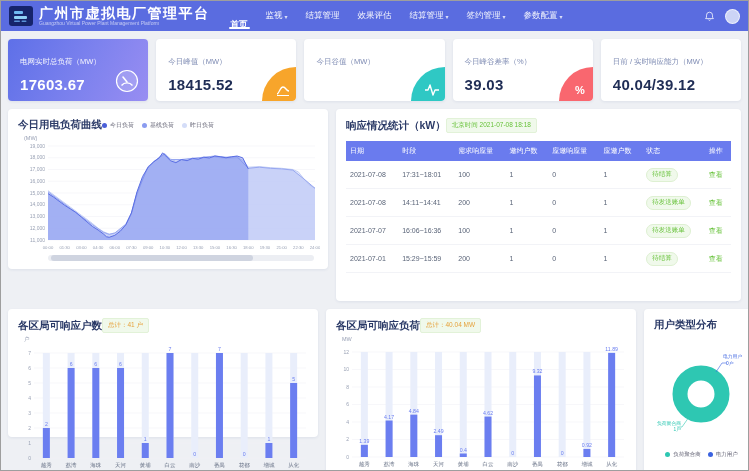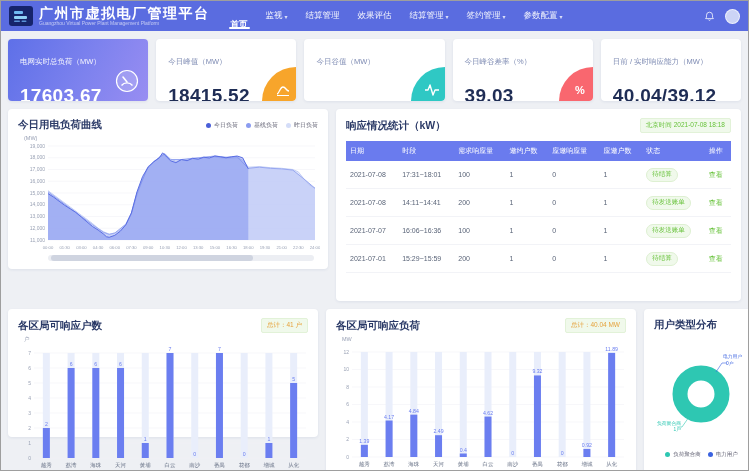--- a/index.html
+++ b/index.html
@@ -17,30 +17,30 @@
   .nav-item.active::after{content:"";position:absolute;left:7px;right:7px;bottom:2px;height:2px;background:#fff;border-radius:1px;}
   .caret{font-size:6px;opacity:.85;}
   .top-right{margin-left:auto;display:flex;align-items:center;gap:10px;}
   .avatar{width:15px;height:15px;border-radius:50%;background:#ccd4f6;border:1px solid rgba(255,255,255,.65);box-sizing:border-box;}
 
   
   .content{padding:8px 7px;}
   .kpi-row{display:flex;gap:8px;}
   .kpi{position:relative;flex:1;height:62px;background:#fff;border-radius:4px;box-shadow:0 1px 3px rgba(30,50,120,.08);padding:18px 12px;box-sizing:border-box;overflow:hidden;}
   .kpi .lbl{font-size:7.5px;color:#7e8bb3;white-space:nowrap;}
-  .kpi .val{font-size:19px;font-weight:bold;color:#1f2d55;margin-top:18px;letter-spacing:.3px;}
+  .kpi .val{font-size:15px;font-weight:bold;color:#1f2d55;margin-top:9px;letter-spacing:.3px;}
   .kpi.hero{background:linear-gradient(115deg,#5e70e8 0%,#7d82ee 55%,#988df2 100%);}
   .kpi.hero .lbl{color:rgba(255,255,255,.92);}
   .kpi.hero .val{color:#fff;}
   .corner{position:absolute;right:0;bottom:0;width:34px;height:34px;border-radius:100% 0 3px 0;display:flex;align-items:flex-end;justify-content:flex-end;padding:0 5px 4px 0;box-sizing:border-box;}
   .hero-icon{position:absolute;right:9px;bottom:8px;}
 
   .mid-row{display:flex;gap:8px;margin-top:8px;}
   .panel{background:#fff;border-radius:4px;box-shadow:0 1px 3px rgba(30,50,120,.08);padding:9px 10px;box-sizing:border-box;position:relative;}
-  .panel-head{display:flex;align-items:center;justify-content:space-between;}
+  .panel-head{display:flex;align-items:center;}
   .panel-title{font-size:10.5px;font-weight:bold;color:#2b3a67;}
   .legend{display:flex;gap:8px;align-items:center;}
   .legend-item{display:flex;gap:3px;align-items:center;font-size:6px;color:#667;cursor:pointer;}
   .dot{width:5px;height:5px;border-radius:50%;flex:none;}
   .badge-green{font-size:6.5px;color:#67c23a;background:#f0f9eb;border:1px solid #e2f2d8;border-radius:2px;padding:2px 5px;white-space:nowrap;}
   .badge-amber{font-size:6.5px;color:#e6a23c;background:#f0f9eb;border:1px solid #e2f2d8;border-radius:2px;padding:2px 5px;white-space:nowrap;}
 
   #panel-load-curve{width:320px;height:160px;flex:none;}
   #panel-table{flex:1;height:192px;}
   .unit{font-size:5.5px;color:#98a0b5;margin:3px 0 0 6px;}

